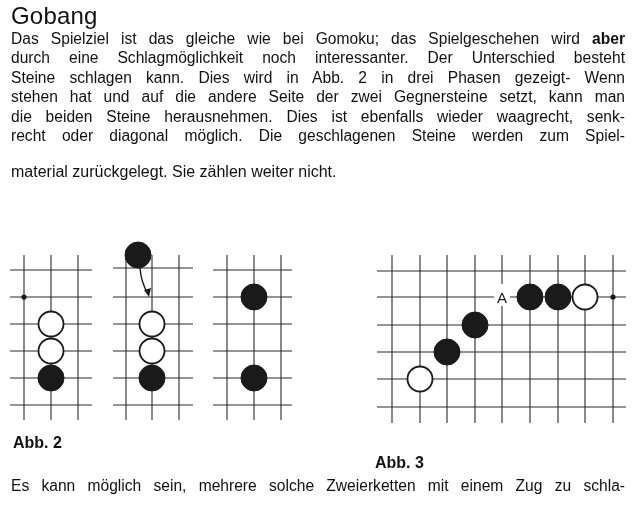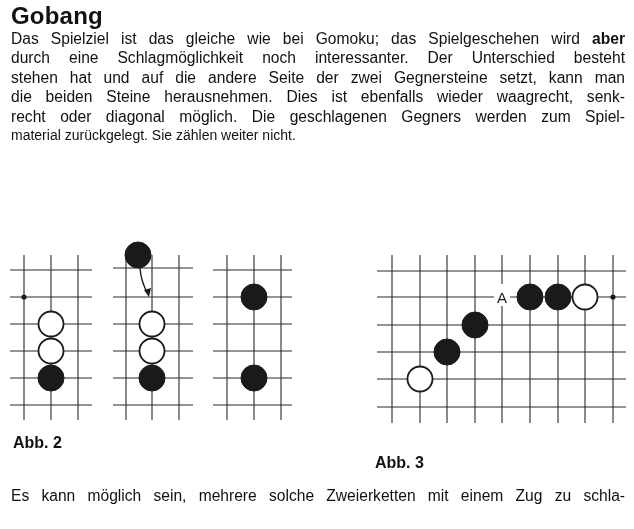--- a/index.html
+++ b/index.html
@@ -3,56 +3,57 @@
 <meta charset="utf-8">
 <style>
   html, body { margin: 0; padding: 0; background: #ffffff; }
   body {
     width: 634px; height: 529px; position: relative; overflow: hidden;
     font-family: "Liberation Sans", "DejaVu Sans", sans-serif;
     color: #111111;
   }
   .title {
     position: absolute; left: 11px; top: 1px;
-    font-size: 24px; font-weight: bold; letter-spacing: 0.2px;
+    font-size: 24px; font-weight: normal; letter-spacing: 0.2px;
     margin: 0; line-height: 30px;
   }
   .para {
     position: absolute; left: 11px; width: 614px;
     font-size: 15.6px; line-height: 19.4px;
     text-align: justify; text-align-last: left; margin: 0;
   }
   .para .line { display: block; text-align: justify; text-align-last: justify; white-space: nowrap; }
   .para .line.last { text-align-last: left; }
   .para .line b { font-weight: bold; }
   #intro { top: 29px; }
-  #intro .line.small { font-size: 14px; }
-  #outro { top: 486px; }
+  #intro .line.small { font-size: 16px; margin-top: 17px; }
+  #outro { top: 476px; }
   .caption {
     position: absolute; top: 434px; font-size: 16px; font-weight: bold; margin: 0;
   }
   #cap2 { left: 13px; }
   #cap3 { left: 375px; margin-top: 20px; }
   svg.fig { position: absolute; left: 0; top: 0; }
   .gl { stroke: #2a2a2a; stroke-width: 1.1; }
   .bk { fill: #1a1a1a; stroke: #1a1a1a; stroke-width: 1; }
   .wh { fill: #ffffff; stroke: #1a1a1a; stroke-width: 1.8; }
   .lbl { font-family: "Liberation Sans", sans-serif; font-size: 15px; fill: #222222; }
 </style>
 </head>
 <body>
 
 <h1 class="title">Gobang</h1>
 
 <div class="para" id="intro">
   <span class="line"><span>Das Spielziel ist das gleiche wie bei Gomoku; das Spielgeschehen wird </span><b>aber</b></span>
   <span class="line">durch eine Schlagmöglichkeit noch interessanter. Der Unterschied besteht</span>
+  <span class="line">Steine schlagen kann. Dies wird in Abb. 2 in drei Phasen gezeigt- Wenn</span>
   <span class="line">stehen hat und auf die andere Seite der zwei Gegnersteine setzt, kann man</span>
   <span class="line">die beiden Steine herausnehmen. Dies ist ebenfalls wieder waagrecht, senk-</span>
-  <span class="line">recht oder diagonal möglich. Die geschlagenen Gegners werden zum Spiel-</span>
+  <span class="line">recht oder diagonal möglich. Die geschlagenen Steine werden zum Spiel-</span>
   <span class="line last small">material zurückgelegt. Sie zählen weiter nicht.</span>
 </div>
 
 <svg class="fig" width="634" height="529">
 
   <g>
     <g class="gl">
       <line x1="24" y1="255" x2="24" y2="420"></line>
       <line x1="51" y1="255" x2="51" y2="420"></line>
       <line x1="78" y1="255" x2="78" y2="420"></line>

